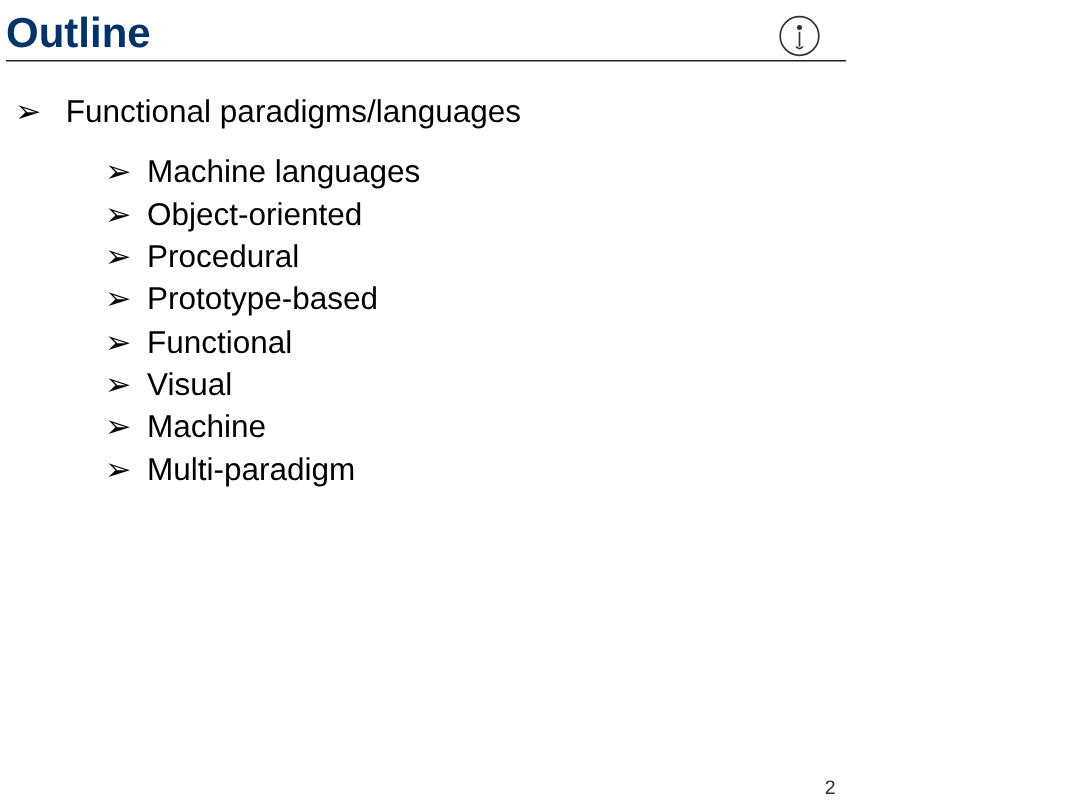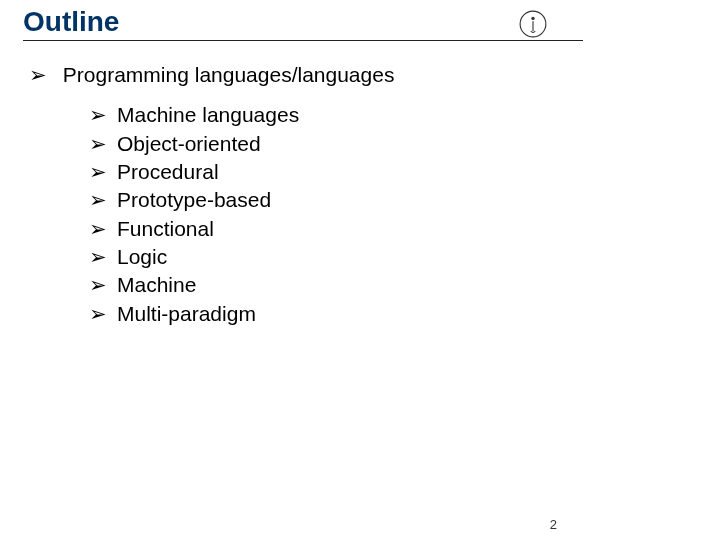--- a/index.html
+++ b/index.html
@@ -11,21 +11,21 @@
     font-family: "Comic Sans MS", "Comic Sans", cursive, sans-serif;
     color: #000;
     overflow: hidden;
     position: relative;
   }
   .slide {
     width: 571px;
     height: 540px;
     position: relative;
     box-sizing: border-box;
-    padding: 6px 18px 0 23px;
+    padding: 6px 18px 0 4px;
   }
   .title {
     color: #003366;
     font-weight: bold;
     font-size: 28px;
     padding-bottom: 2px;
   }
   .title-rule {
     border: none;
     border-top: 1.5px solid #222;
@@ -82,28 +82,28 @@
       <path d="M42 75 Q50 85 58 75" stroke="#333" stroke-width="4" fill="none"></path>
     </svg>
   </div>
 
   <div class="title">Outline</div>
   <hr class="title-rule">
 
   <div class="content">
     <ul class="outer">
       <li class="bullet">
-        <span>Programming languages/languages</span>
+        <span>Functional paradigms/languages</span>
         <ul class="inner">
           <li class="bullet"><span>Machine languages</span></li>
           <li class="bullet"><span>Object-oriented</span></li>
           <li class="bullet"><span>Procedural</span></li>
           <li class="bullet"><span>Prototype-based</span></li>
           <li class="bullet"><span>Functional</span></li>
-          <li class="bullet"><span>Logic</span></li>
+          <li class="bullet"><span>Visual</span></li>
           <li class="bullet"><span>Machine</span></li>
           <li class="bullet"><span>Multi-paradigm</span></li>
         </ul>
       </li>
     </ul>
   </div>
 
   <div class="page-number">2</div>
 </div>
 

